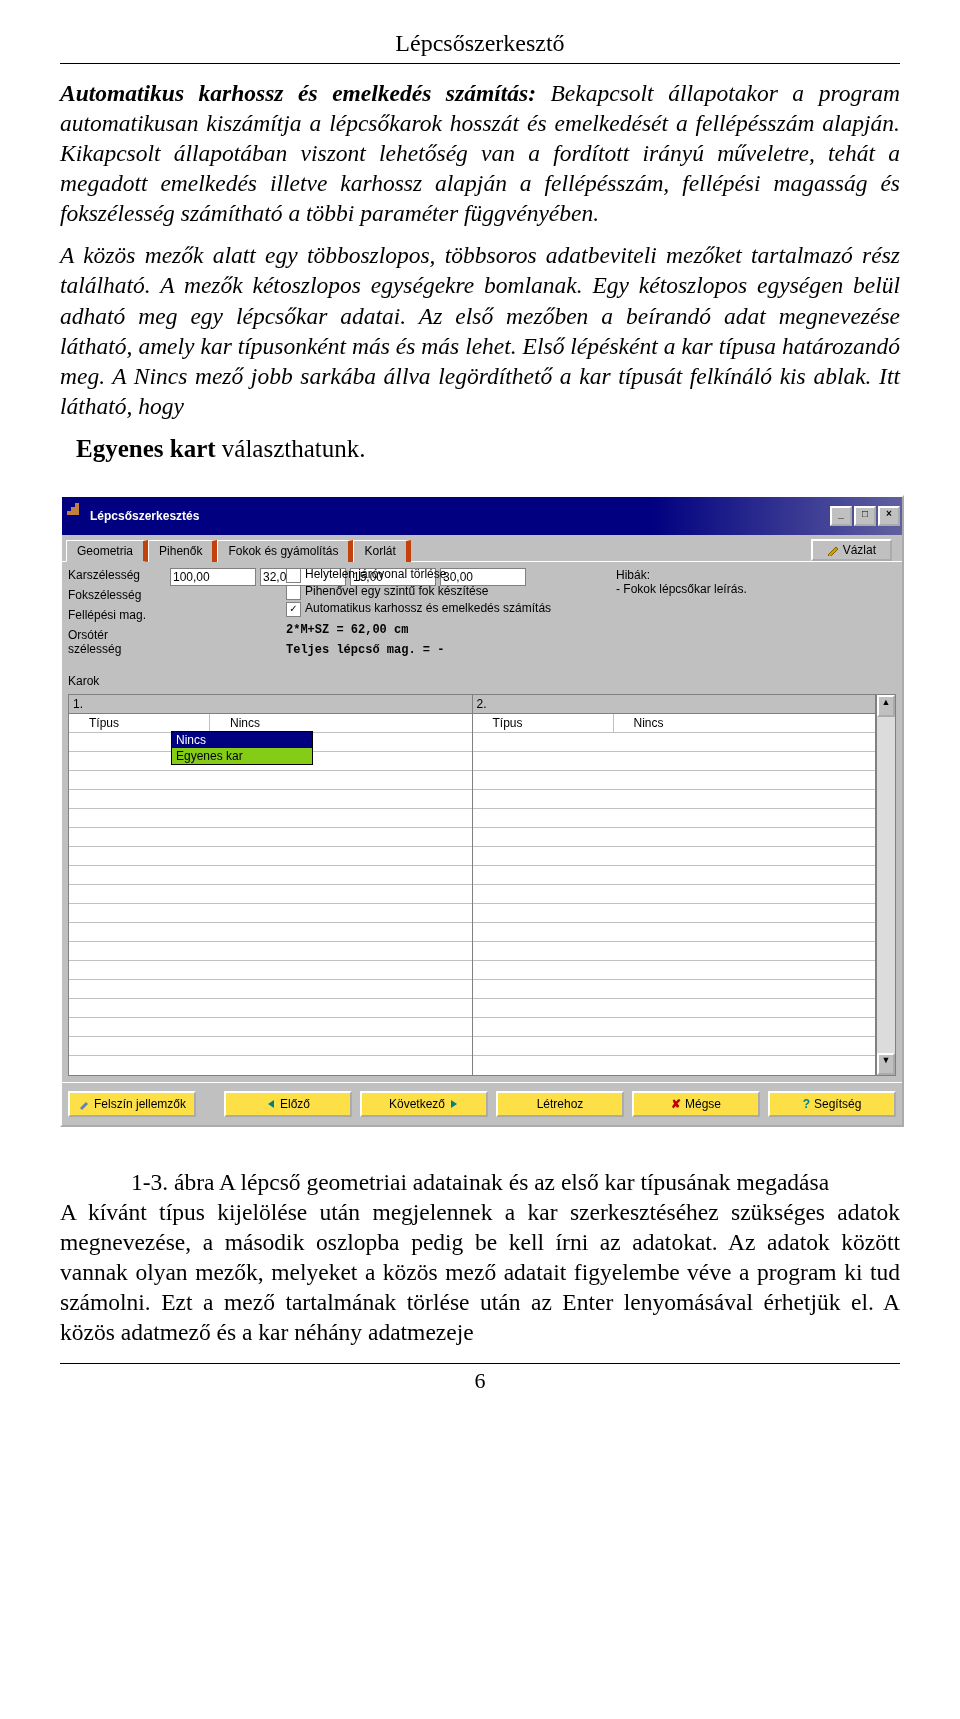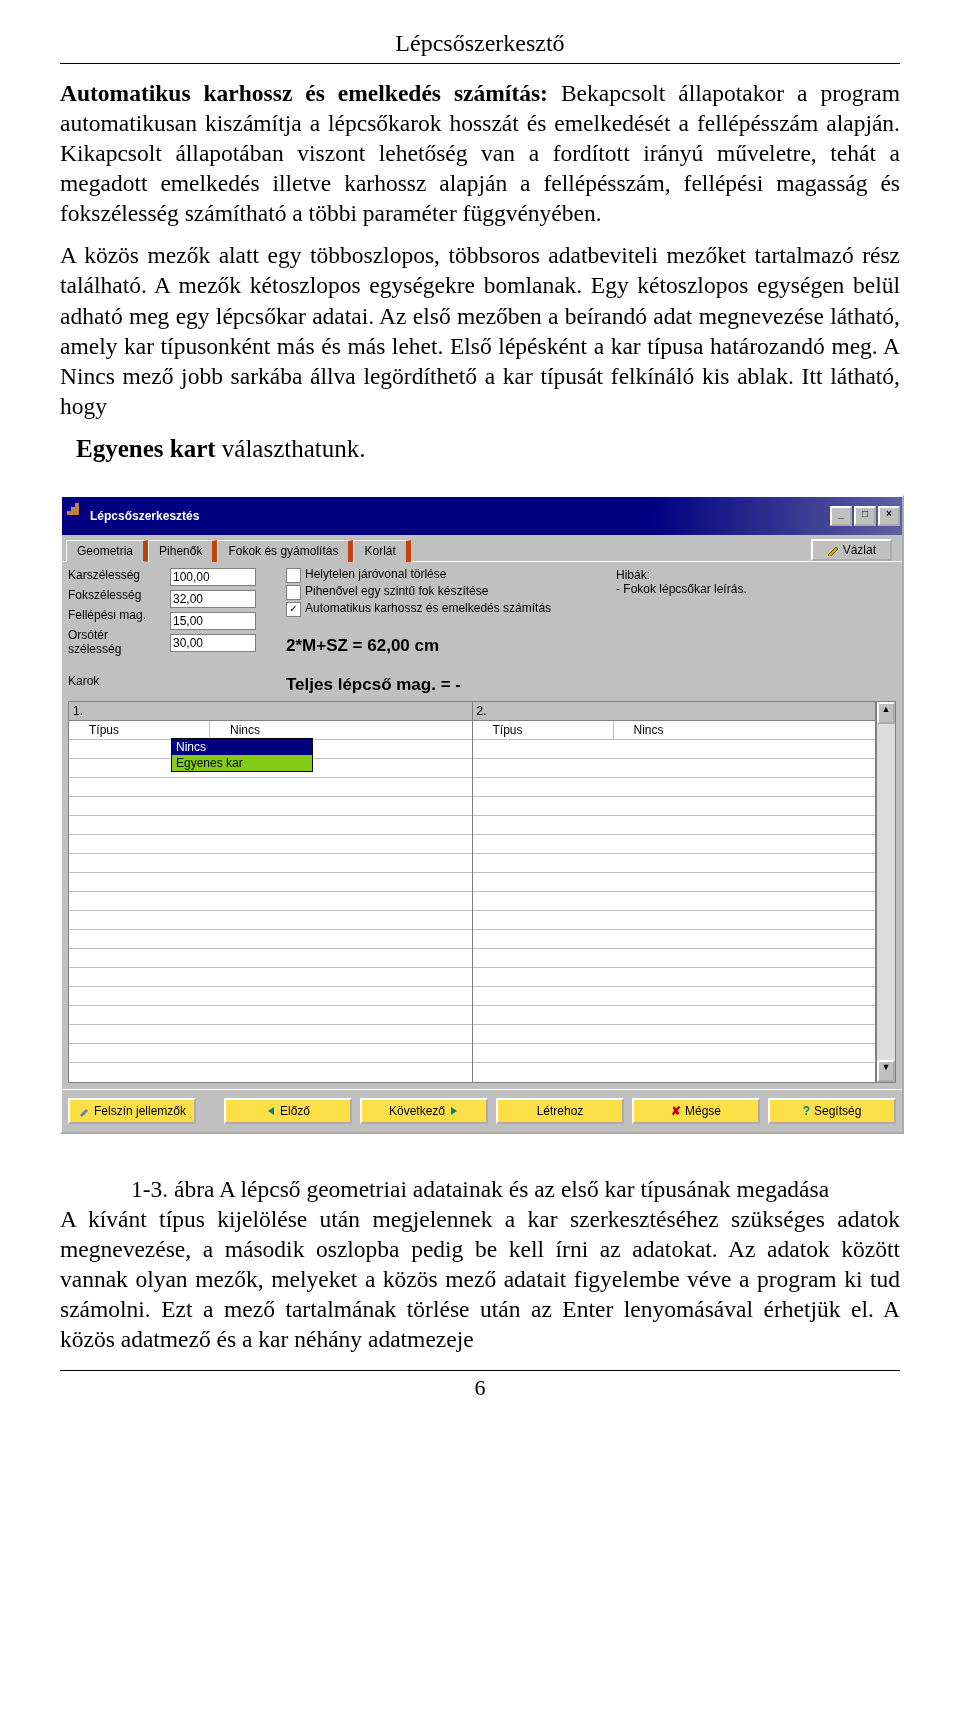--- a/index.html
+++ b/index.html
@@ -17,20 +17,21 @@
     font-size: 24px;
     border-bottom: 1px solid #000;
     padding-bottom: 6px;
     margin-bottom: 14px;
   }
   .para {
     font-size: 23.5px;
     text-align: justify;
     margin: 0 0 12px 0;
     line-height: 1.28;
+    font-style: italic;
   }
   .para2 {
     font-size: 25px;
     text-align: justify;
     margin: 10px 0 18px 16px;
     line-height: 1.28;
   }
   .bold-run { font-weight: bold; }
   .dialog-wrap {
     margin: 30px auto 40px auto;
@@ -102,21 +103,21 @@
     gap: 4px;
     font-size: 12px;
   }
   .tab-panel {
     border-top: 1px solid #fff;
     padding: 6px;
     display: flex;
     gap: 16px;
   }
   .col1 { width: 86px; display:flex; flex-direction:column; gap:6px; }
-  .col2 { width: 90px; display:flex; flex-direction:column; gap:4px; }
+  .col2 { width: 90px; display:flex; flex-direction:row; gap:4px; }
   .col3 { flex:1; padding-left: 10px; display:flex; flex-direction:column; gap:2px; }
   .col4 { width: 280px; padding-left: 10px; }
   .field-label { font-size: 12px; }
   .text-input {
     width: 80px; height: 16px;
     background: #fff;
     border: 1px solid #808080;
     padding: 0 2px;
     font-size: 12px;
     font-family: inherit;
@@ -125,21 +126,21 @@
   .cb {
     width: 13px; height: 13px;
     background: #fff;
     border: 1px solid #808080;
     flex-shrink:0;
     font-size:10px;
     line-height:11px;
     text-align:center;
     font-family: Arial;
   }
-  .formula { font-weight: bold; font-size: 17px; margin-top:17px;}
+  .formula { font-weight: bold; font-size: 12px; margin-top:4px;font-family:Liberation Mono, monospace;}
   .hibak-label { font-size: 12px; }
   .hibak-text { font-size: 12px; }
   .grid-area {
     margin: 0 6px;
     border: 1px solid #808080;
     background: #fff;
     height: 380px;
     display: flex;
     position: relative;
   }

